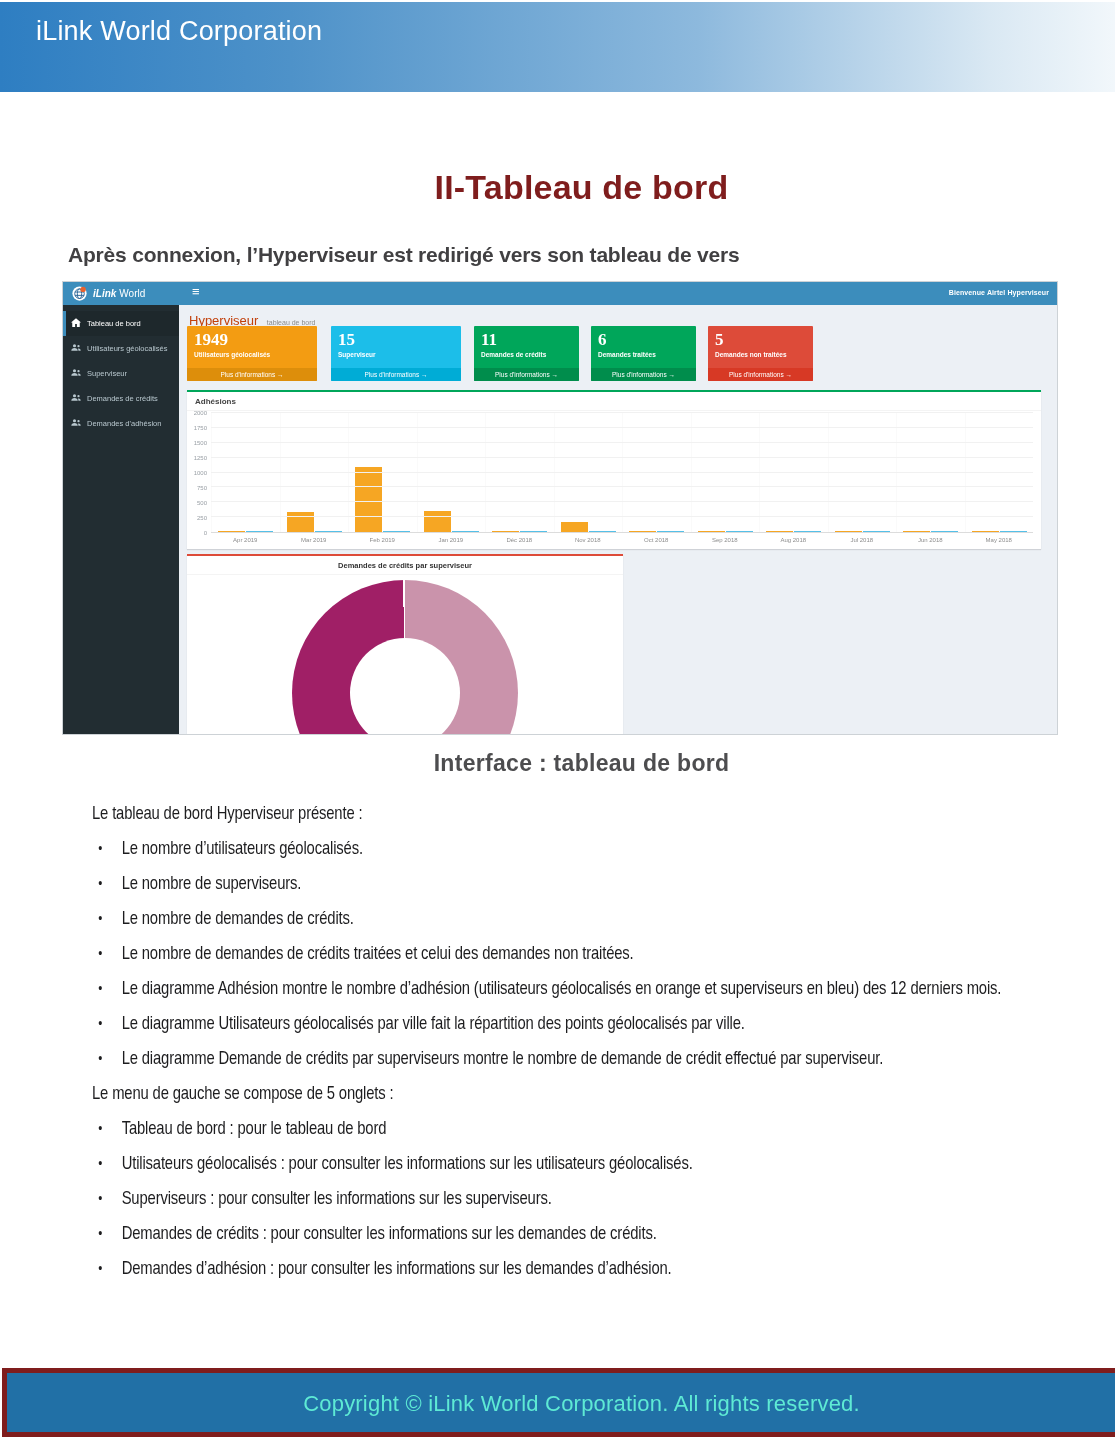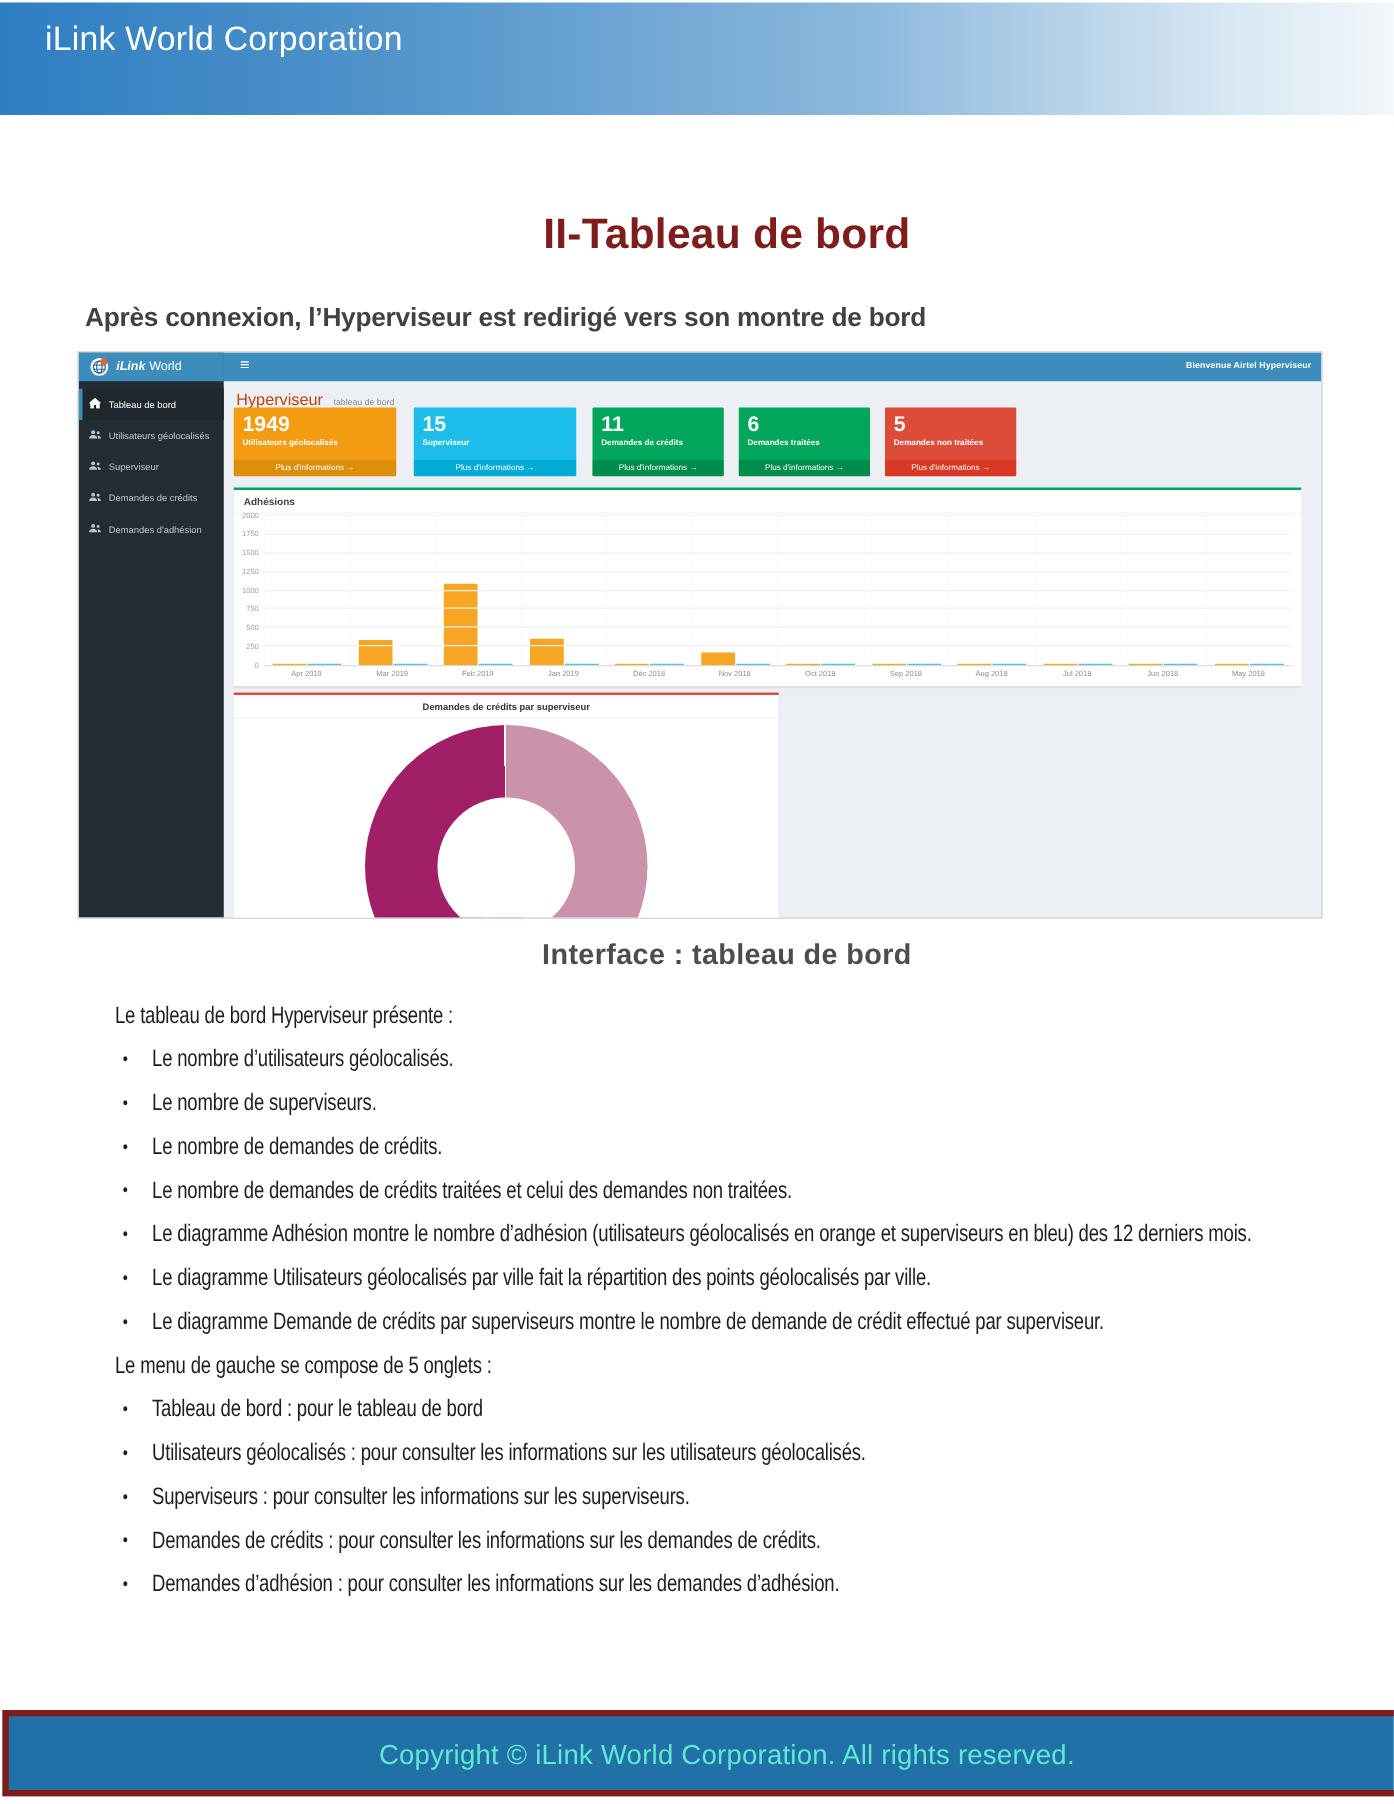--- a/index.html
+++ b/index.html
@@ -34,21 +34,21 @@
   .topbar{position:absolute;left:116px;top:0;right:0;height:23px;background:#3c8dbc;color:#fff;}
   .burger{position:absolute;left:13px;top:2px;font-size:13px;cursor:pointer;}
   .welcome{position:absolute;right:8px;top:7px;font-size:7px;font-weight:700;letter-spacing:.1px;}
 
   .content{position:absolute;left:116px;top:23px;right:0;bottom:0;}
   .ph{position:absolute;left:10px;top:6px;}
   .ph-t{font-size:13px;font-weight:400;color:#c2410c;}
   .ph-s{font-size:7px;color:#8a8a8a;margin-left:4px;}
 
   .card{position:absolute;top:21px;height:55px;color:#fff;border-radius:1px;overflow:hidden;}
-  .card-num{font-size:17px;font-weight:700;line-height:17px;padding:5px 0 0 7px;}
+  .card-num{font-size:17px;font-weight:700;line-height:17px;padding:5px 0 0 7px;font-family:Liberation Serif, serif;}
   .card-label{font-size:6.5px;font-weight:700;padding:3px 0 0 7px;}
   .card-footer{position:absolute;left:0;right:0;bottom:0;height:13px;text-align:center;font-size:6.5px;line-height:13px;cursor:pointer;}
 
   .panel{position:absolute;background:#fff;box-shadow:0 1px 1px rgba(0,0,0,.12);overflow:hidden;}
   .panel-t{font-size:8px;font-weight:700;color:#444;padding:5px 8px 4px;border-bottom:1px solid #f4f4f4;}
   .adh{left:8px;top:85px;width:854px;height:157px;border-top:2px solid #00a65a;}
   .chart{position:absolute;left:4px;right:8px;top:21px;bottom:3px;}
   .yaxis{position:absolute;left:0;top:0;width:18px;bottom:13px;}
   .yaxis span{position:absolute;right:2px;font-size:6px;color:#9aa0a6;transform:translateY(50%);}
   .plot{position:absolute;left:20px;right:0;top:0;bottom:13px;border-bottom:1px solid #dcdcdc;display:flex;align-items:flex-end;}
@@ -80,21 +80,21 @@
 </head>
 <body>
 
 <div class="page">
 
   <header class="doc-header">
     <div class="dh-line">iLink World Corporation</div>
   </header>
 
   <h1 class="doc-title">II-Tableau de bord</h1>
-  <p class="doc-sub">Après connexion, l’Hyperviseur est redirigé vers son montre de bord</p>
+  <p class="doc-sub">Après connexion, l’Hyperviseur est redirigé vers son tableau de vers</p>
 
   <div class="shot">
     <aside class="sb">
       <div class="sb-brand">
         <span class="logo">
           <svg viewBox="0 0 16 16">
             <circle cx="8" cy="8" r="7.6" fill="#ffffff"></circle>
             <g stroke="#2a6496" fill="none" stroke-width="1">
               <circle cx="8" cy="8.2" r="5.1"></circle>
               <ellipse cx="8" cy="8.2" rx="2.3" ry="5.1"></ellipse>

